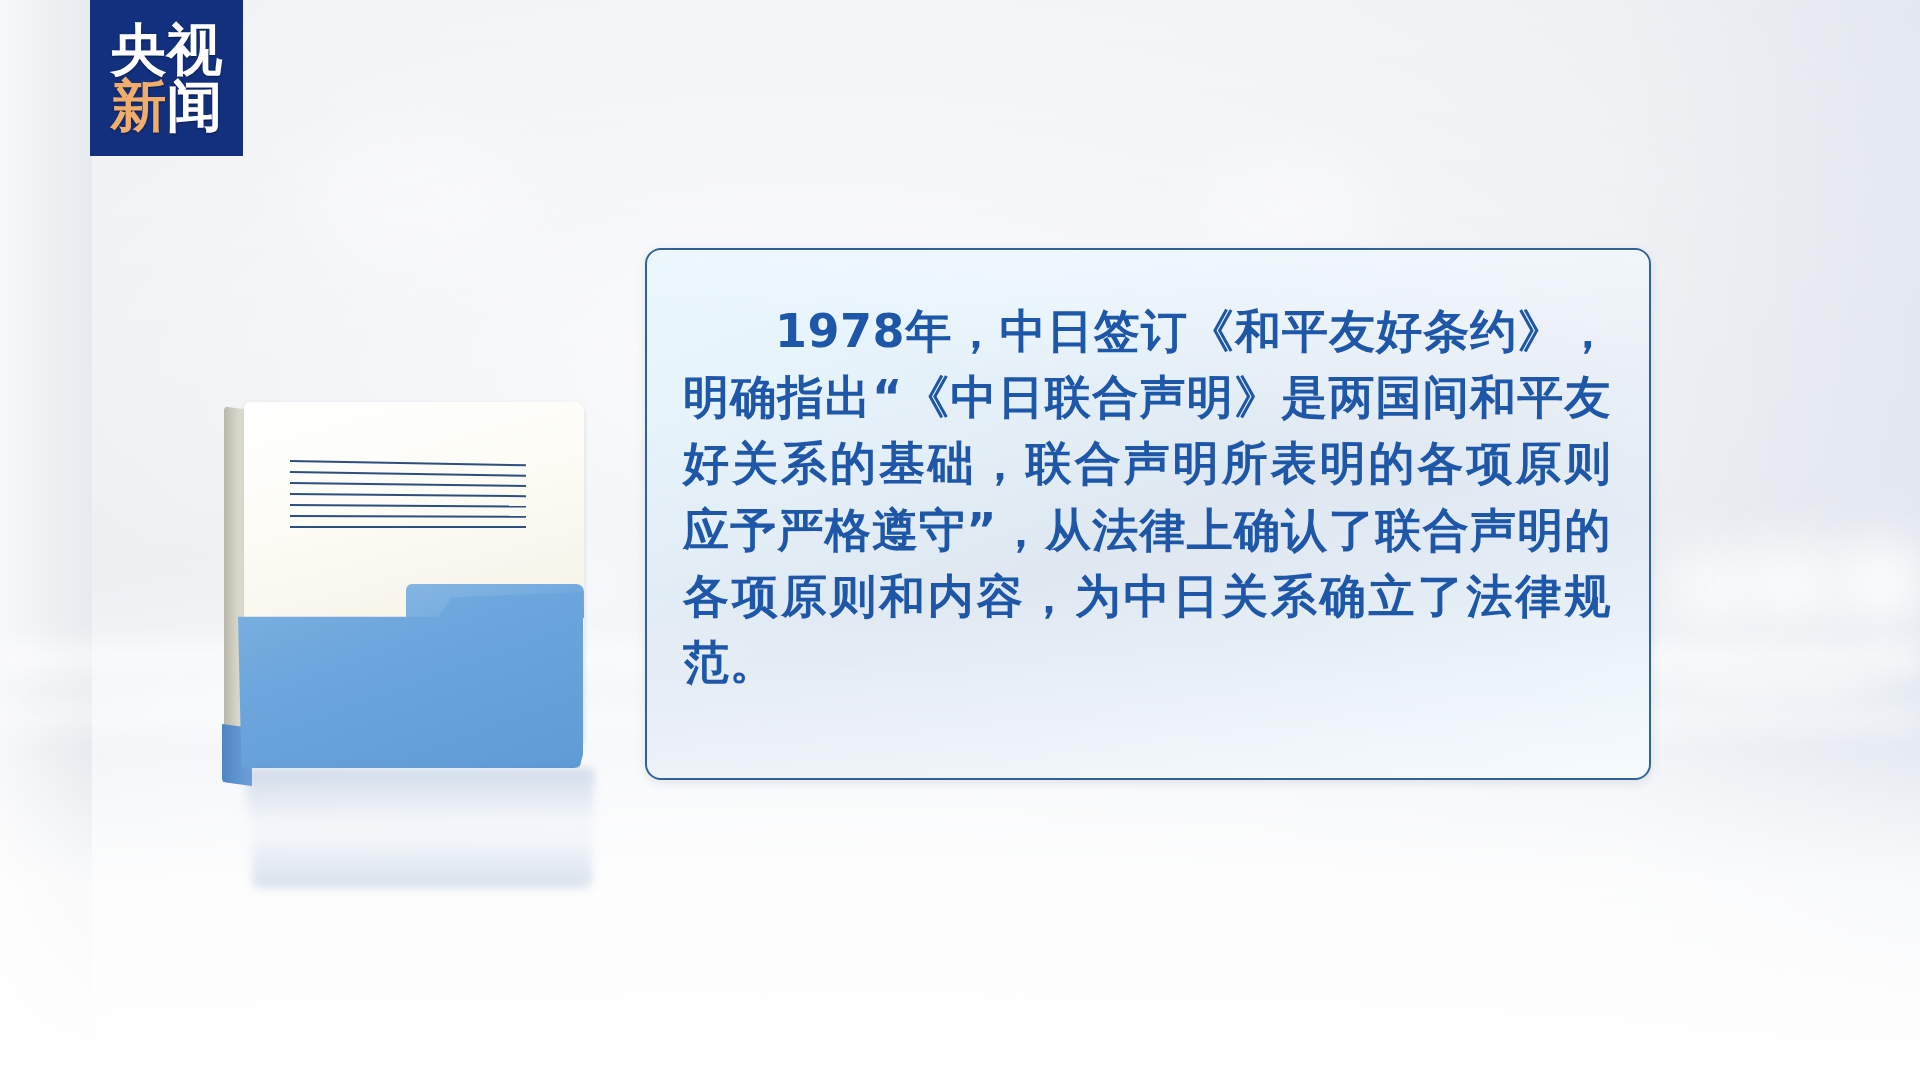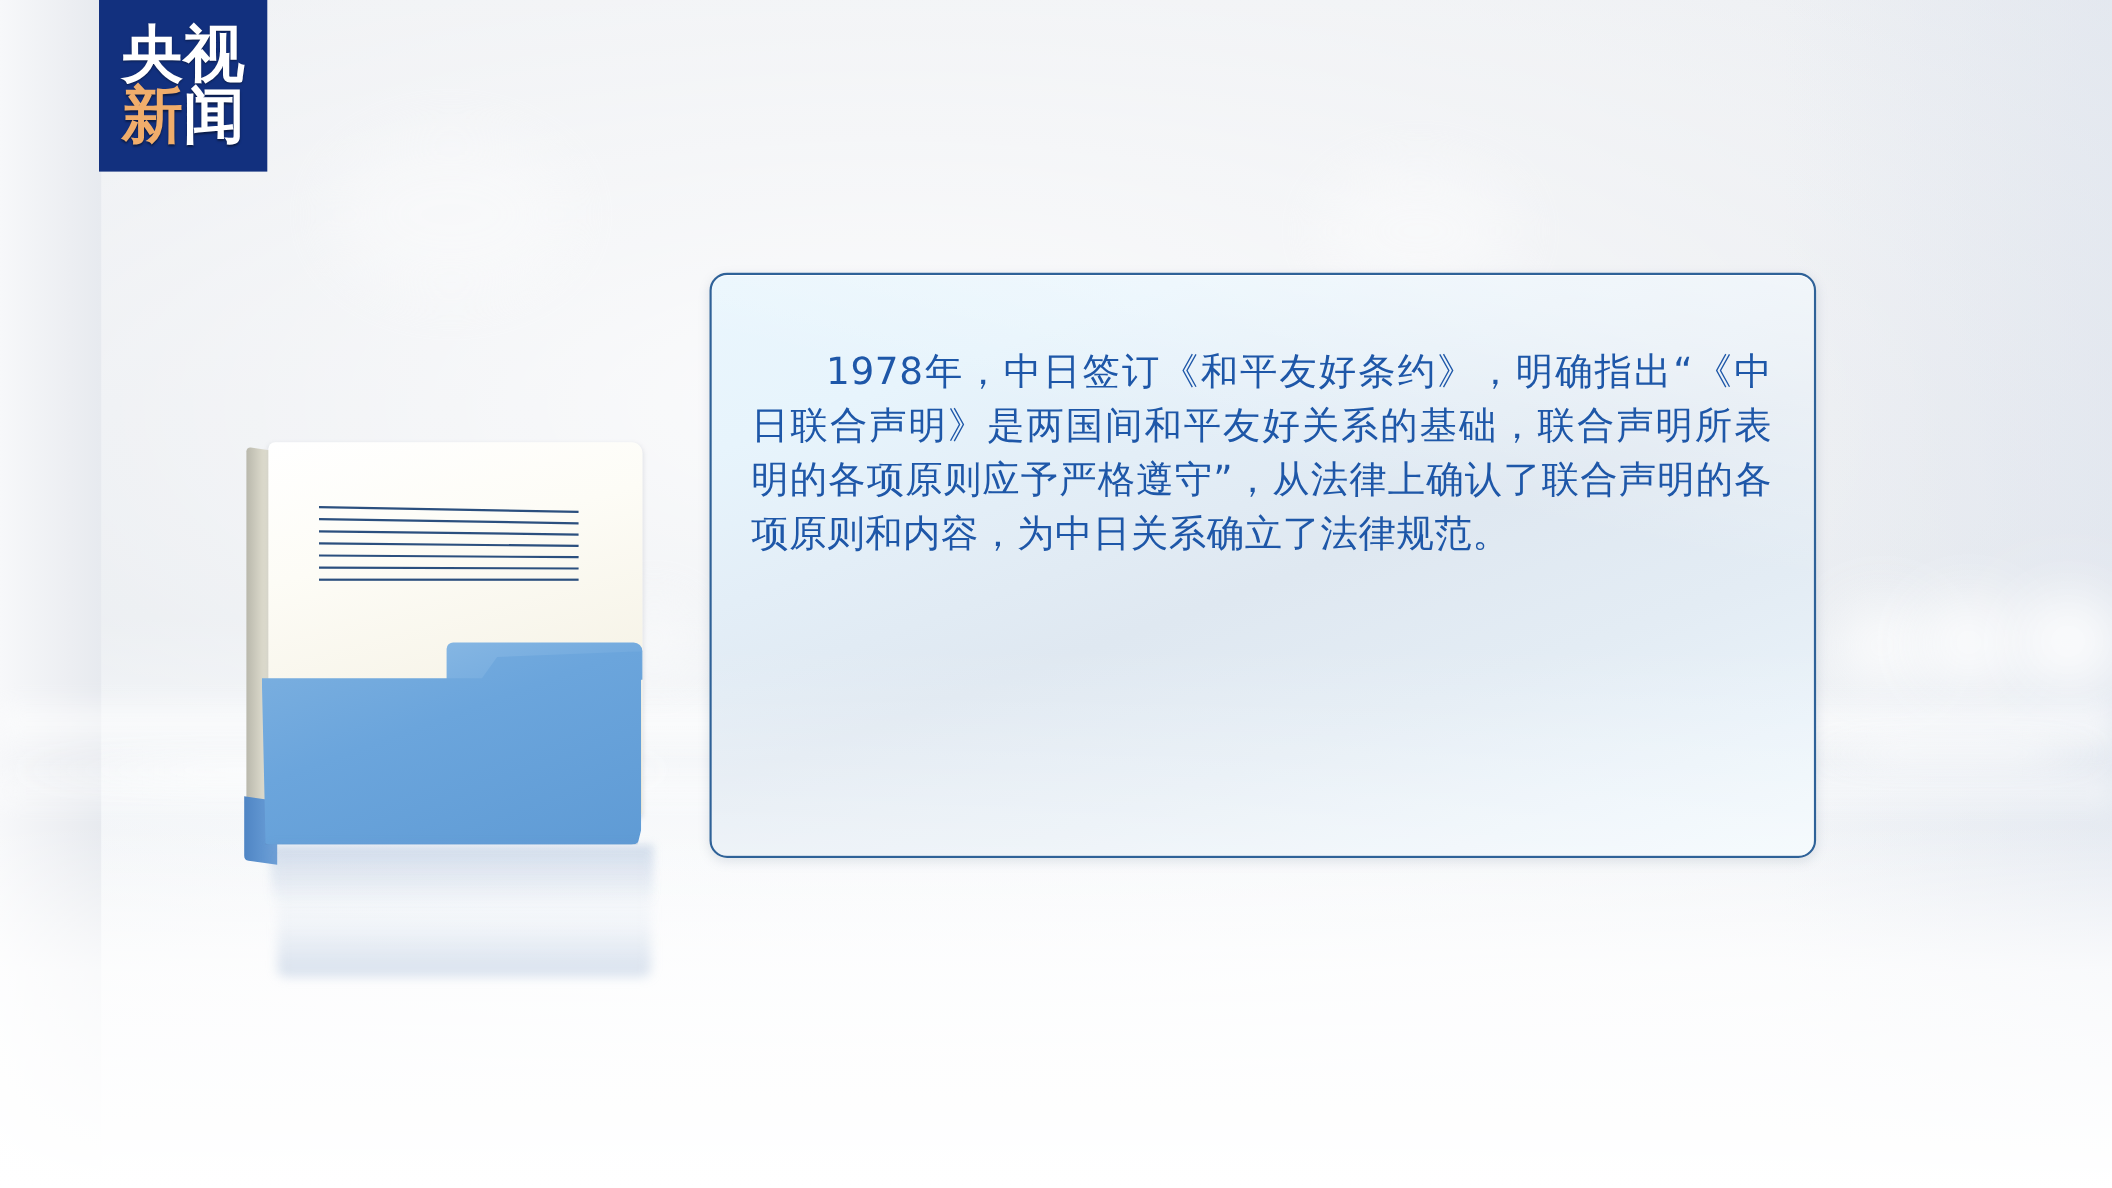--- a/index.html
+++ b/index.html
@@ -130,26 +130,26 @@
     transform:rotate(-3.5deg);
     pointer-events:none;
   }
   #card .sheen2{
     position:absolute; left:0; bottom:-10%; width:100%; height:46%;
     background:linear-gradient(0deg,rgba(255,255,255,.55) 0%,rgba(255,255,255,0) 100%);
     pointer-events:none;
   }
   #card-body{
     position:relative;
-    padding:64px 38px 0 36px;
+    padding:48px 38px 0 36px;
     color:#1e57a8;
-    font-size:34px;
+    font-size:46px;
     line-height:1.44;
     letter-spacing:.5px;
-    font-weight:400;
+    font-weight:700;
     text-align:justify;
     text-justify:inter-ideograph;
     font-family:"DejaVu Sans","Liberation Sans",sans-serif;
   }
   #card-body p{ text-indent:2em; margin:0; }
 </style>
 </head>
 <body>
 
 <div id="stage">

